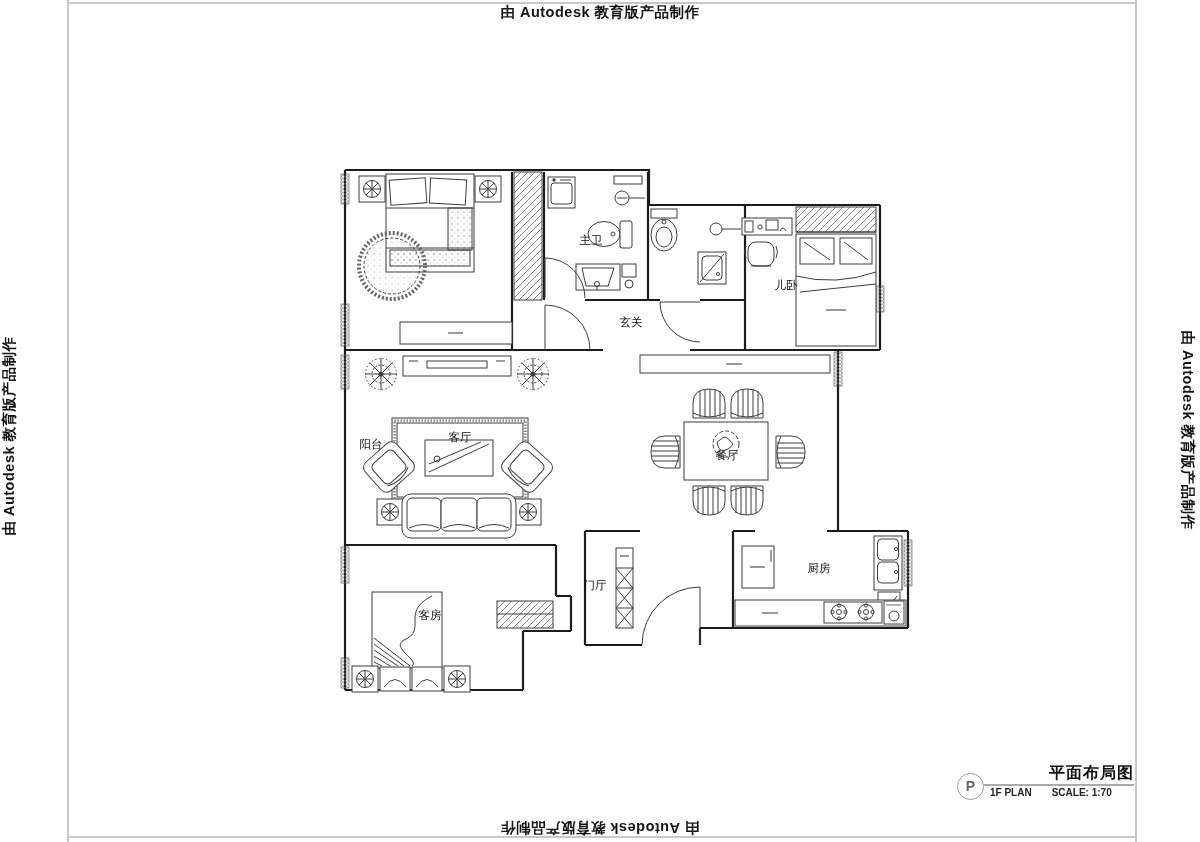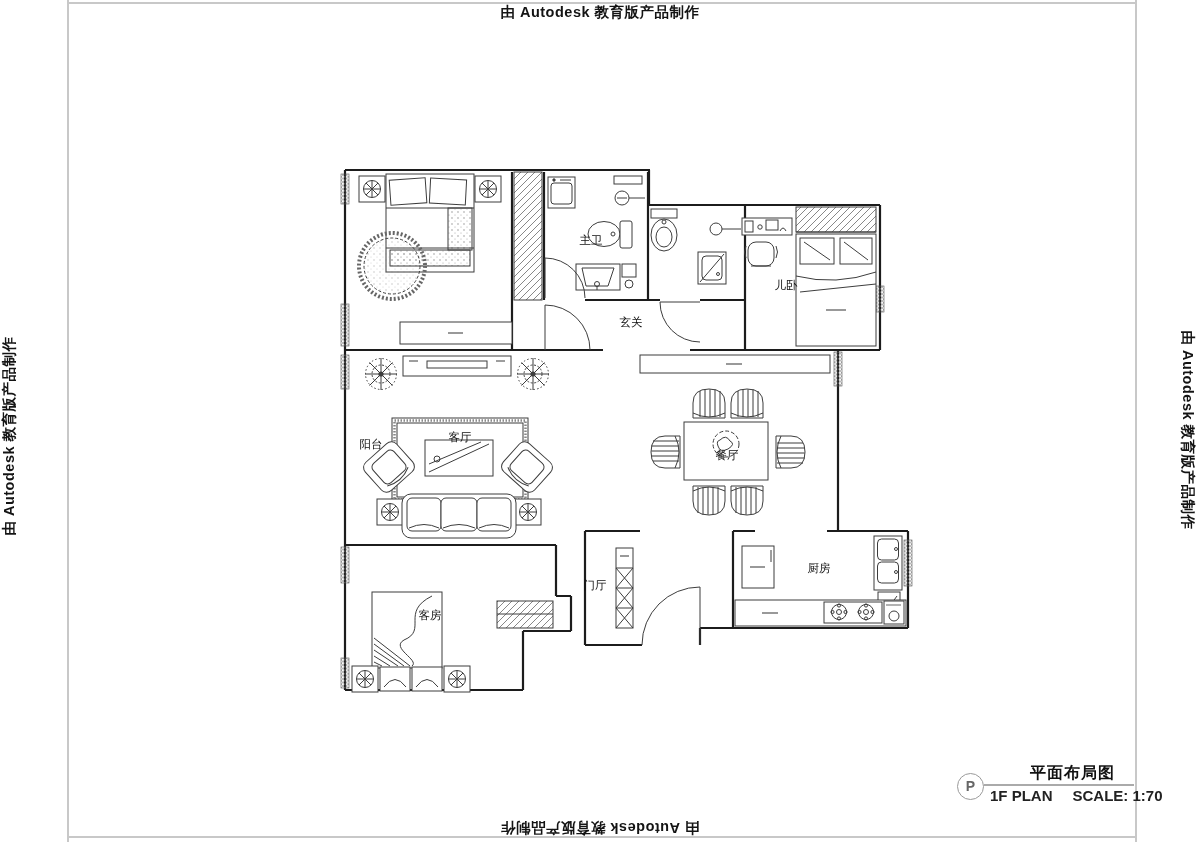--- a/index.html
+++ b/index.html
@@ -9,24 +9,24 @@
   .wm{position:absolute;font-size:14.5px;font-weight:bold;letter-spacing:0.5px;color:#141414;
       width:280px;height:20px;line-height:20px;text-align:center;white-space:nowrap;}
   #wm-top{left:460px;top:2px;}
   #wm-bottom{left:460px;top:818px;transform:rotate(180deg);}
   #wm-left{left:-131px;top:426px;transform:rotate(-90deg);}
   #wm-right{left:1048px;top:420px;transform:rotate(90deg);}
   #titleblock{position:absolute;left:940px;top:760px;width:200px;height:50px;}
   #tb-circle{position:absolute;left:17px;top:13px;width:25px;height:25px;border:1.6px solid #9a9a9a;
              border-radius:50%;text-align:center;line-height:25px;font-size:14px;font-weight:bold;color:#666;}
   #tb-line{position:absolute;left:44px;top:24px;width:150px;height:1.6px;background:#aaa;}
-  #tb-title{position:absolute;left:90px;top:3px;width:104px;text-align:left;font-size:16px;
+  #tb-title{position:absolute;left:90px;top:3px;width:104px;text-align:right;font-size:16px;
             font-weight:bold;letter-spacing:1px;color:#111;}
   #tb-sub{position:absolute;left:50px;top:27px;width:146px;display:flex;gap:20px;
-          font-size:15px;font-weight:bold;color:#222;white-space:nowrap;}
+          font-size:10px;font-weight:bold;color:#222;white-space:nowrap;}
   svg text{font-family:"Liberation Sans", sans-serif;}
 </style>
 </head>
 <body>
 
 <div id="page">
 
   <div class="borderline" style="left:67px;top:2px;width:1069px;height:1.5px;"></div>
   <div class="borderline" style="left:67px;top:836px;width:1069px;height:1.5px;"></div>
   <div class="borderline" style="left:67px;top:0px;width:1.5px;height:842px;"></div>

